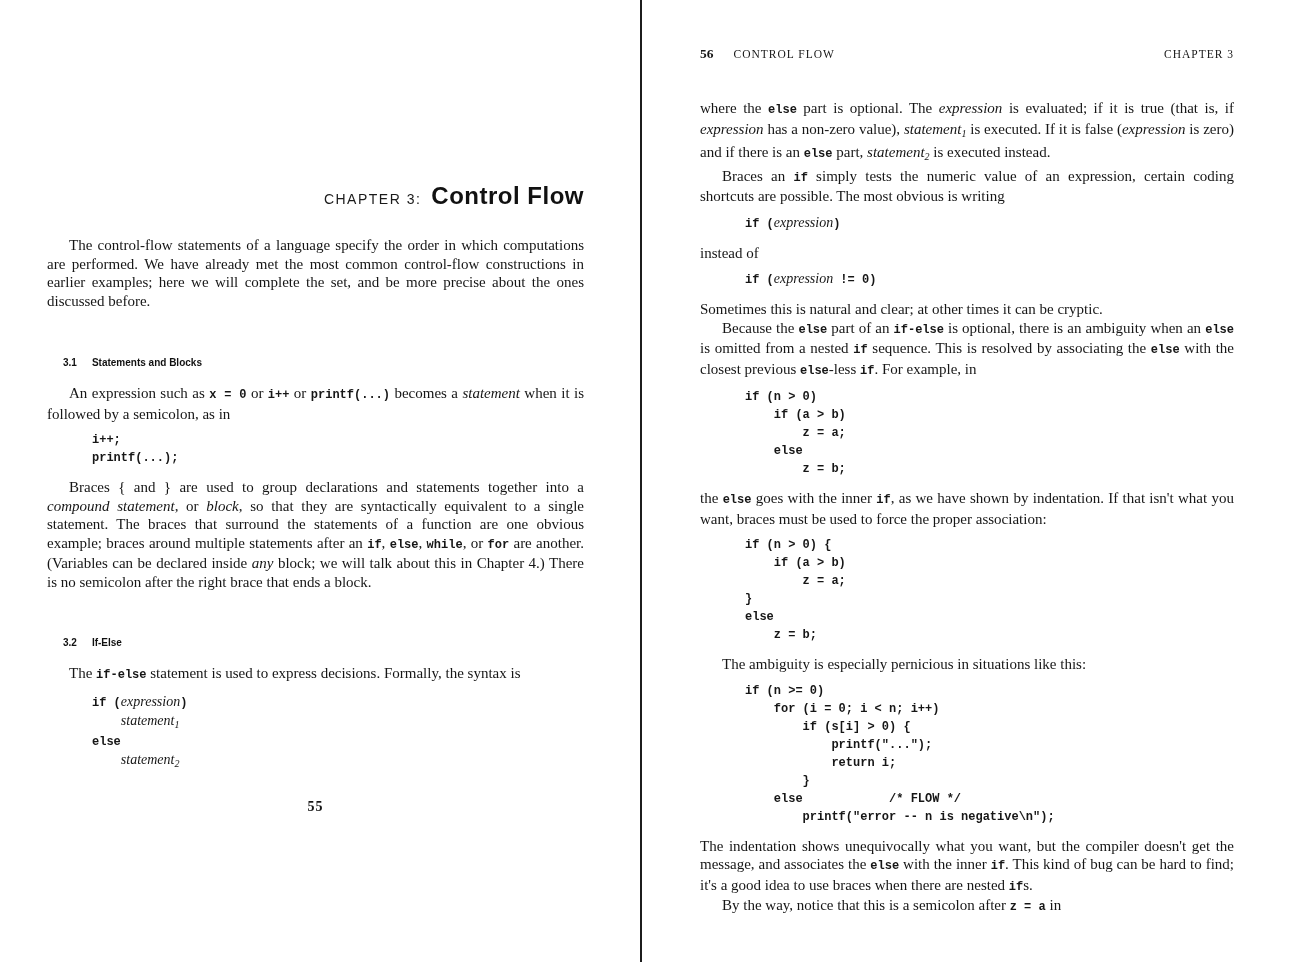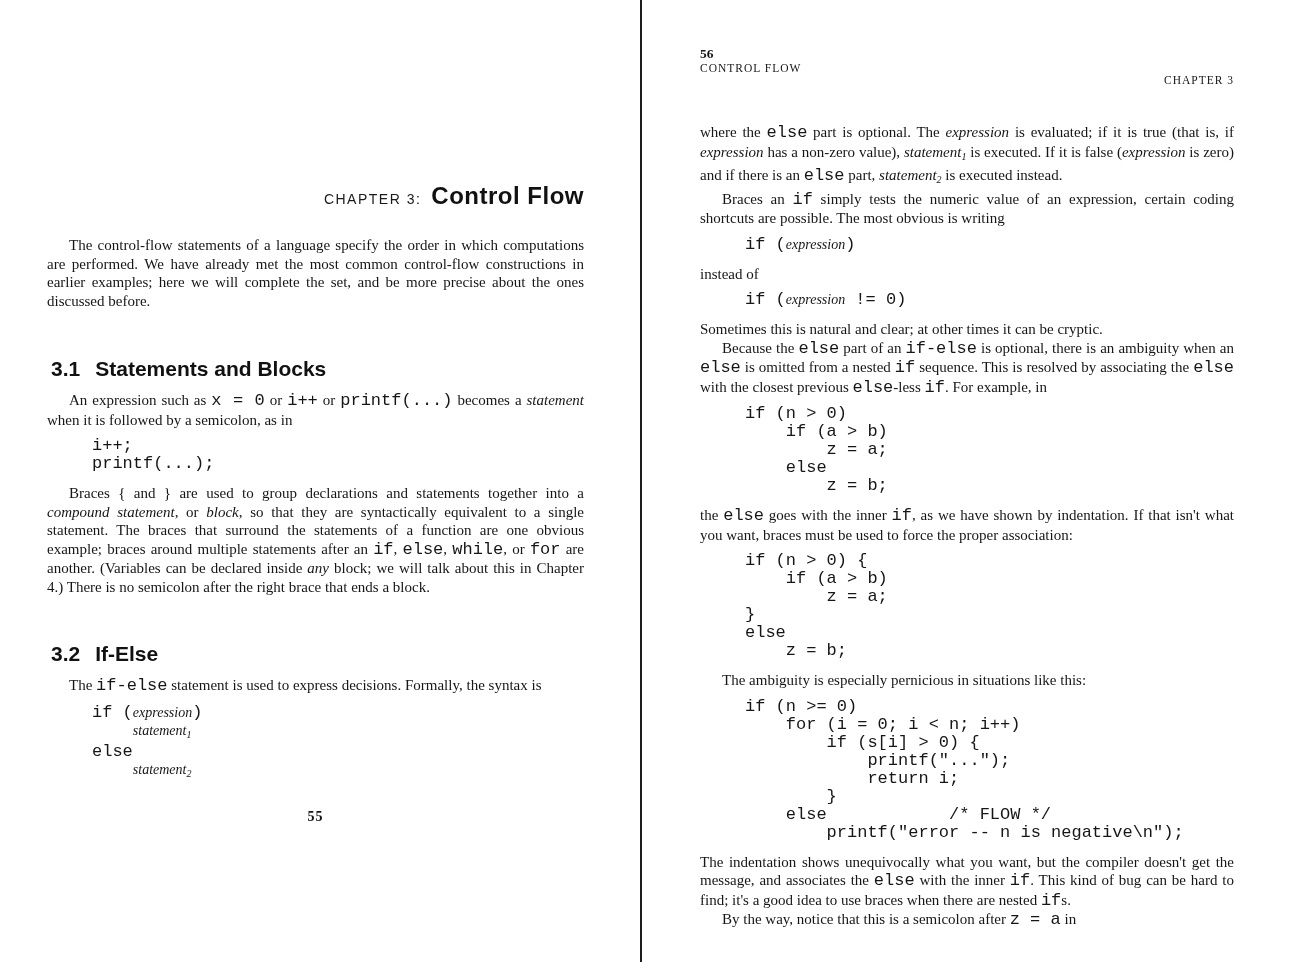--- a/index.html
+++ b/index.html
@@ -13,37 +13,37 @@
   #left-page  { left:47px;  width:537px; }
   #right-page { left:700px; width:534px; }
 
   p { margin:0; text-align:justify; line-height:18.5px; }
   p.indent { text-indent:22px; }
 
   .chapter-heading { margin-top:182px; text-align:right; font-family:"Liberation Sans", sans-serif; white-space:nowrap; }
   .chapter-label { font-size:14px; letter-spacing:1.5px; color:#1a1a1a; }
   .chapter-title { font-size:24px; font-weight:bold; margin-left:10px; letter-spacing:0.5px; color:#111; }
 
-  .section-heading { font-family:"Liberation Sans", sans-serif; font-weight:bold; font-size:21px; margin:4px; color:#111; }
+  .section-heading { font-family:"Liberation Sans", sans-serif; font-weight:bold; font-size:10px; margin:16px; color:#111; }
   .section-number { margin-right:15px; }
   .sec31 { margin-top:47px; }
   .sec32 { margin-top:46px; }
   .mt-heading { margin-top:10px; }
   .mt-intro { margin-top:26px; }
 
   .code-block { margin:8px 0 11px 45px; font-family:"Liberation Mono","DejaVu Sans Mono",monospace; font-size:13px; line-height:17px; }
   .code-line { white-space:pre; }
-  .seg.code { font-family:"Liberation Mono","DejaVu Sans Mono",monospace; font-size:17px; font-weight:normal; }
+  .seg.code { font-family:"Liberation Mono","DejaVu Sans Mono",monospace; font-size:12px; font-weight:bold; }
   .seg.italic { font-style:italic; font-family:"Liberation Serif", serif; }
   .code-block .seg.italic { font-size:14px; }
   .seg.sub { font-style:italic; font-family:"Liberation Serif", serif; font-size:10px; vertical-align:-3px; }
 
   .page-number { margin-top:27px; text-align:center; font-size:14px; font-weight:bold; letter-spacing:1px; }
 
-  .running-header { margin-top:46px; display:flex; align-items:baseline; font-size:12px;flex-direction:column; }
+  .running-header { margin-top:46px; display:flex; align-items:baseline; font-size:12px; }
   .hdr-page-num { font-weight:bold; font-size:13.5px; margin-right:20px; }
   .hdr-title { letter-spacing:1px; font-size:11.5px; }
   .hdr-chapter { margin-left:auto; letter-spacing:1px; font-size:11.5px; }
   .mt-after-header { margin-top:37px; }
   .mt-8 { margin-top:8px; }
   .mt-10 { margin-top:10px; }
 </style>
 </head>
 <body>
 

